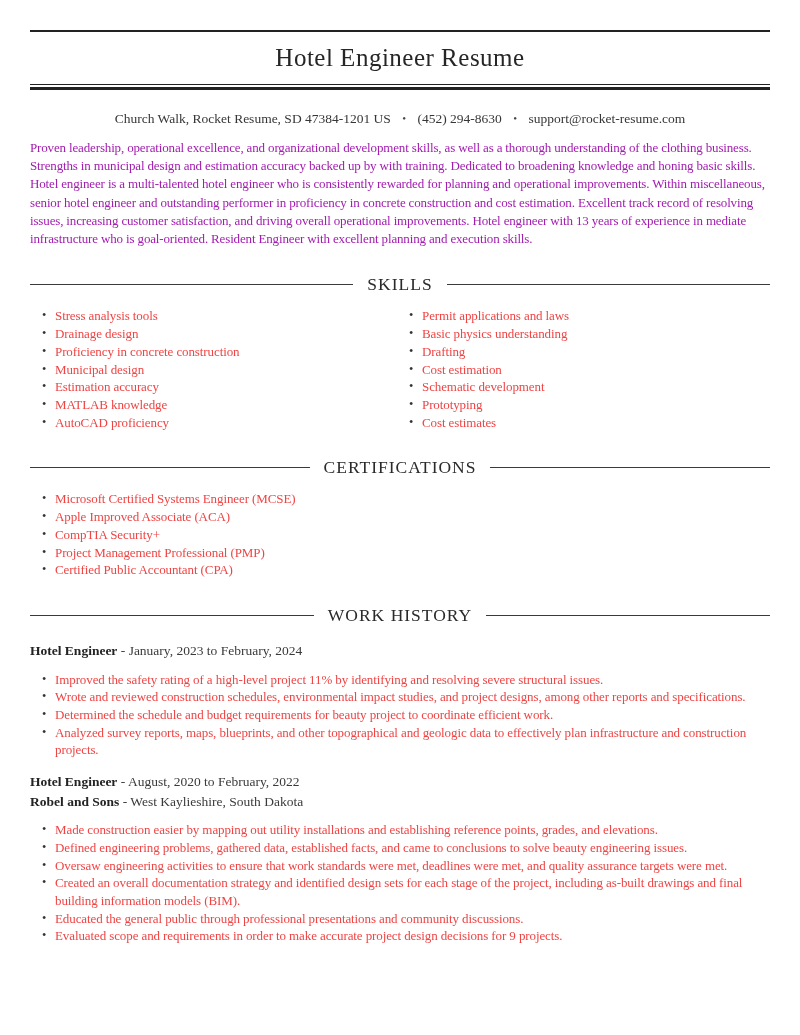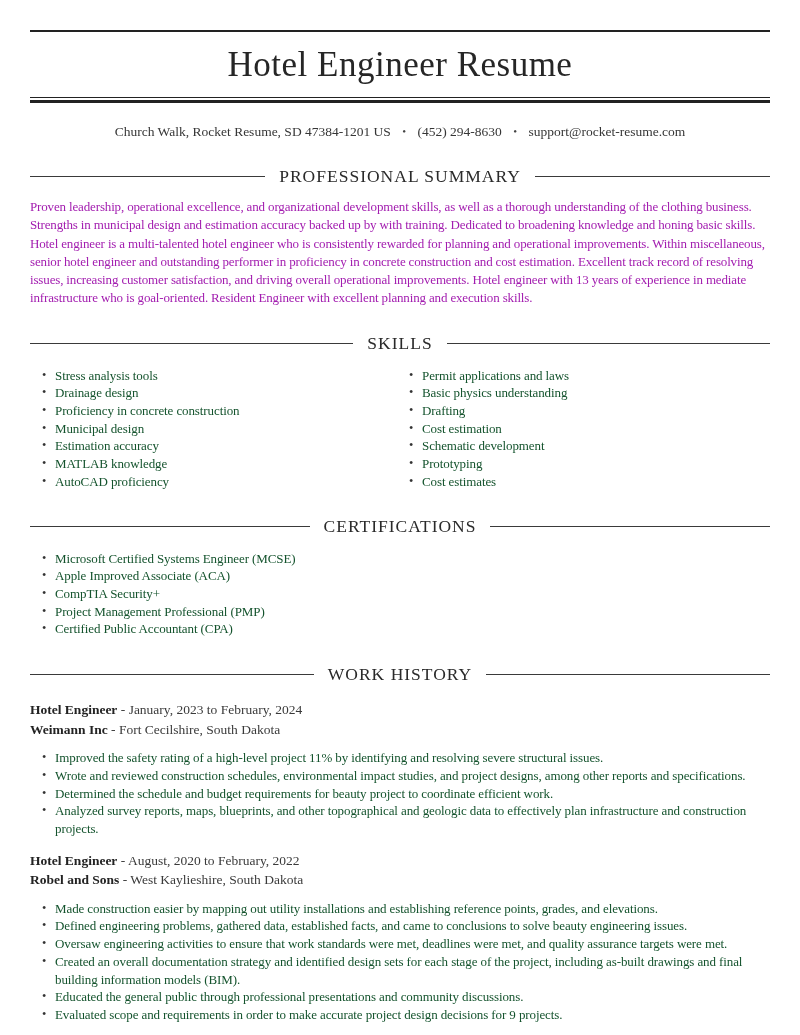--- a/index.html
+++ b/index.html
@@ -9,21 +9,21 @@
     font-family:"Liberation Serif", "DejaVu Serif", serif;
     color:#3a3a3a;
     -webkit-font-smoothing:antialiased;
   }
   .page { width:800px; padding:0 30px 24px; }
 
   .top-rule { margin-top:30px; border-top:2.5px solid #222; }
 
   h1.title {
     text-align:center;
-    font-size:35px;
+    font-size:25px;
     font-weight:normal;
     color:#262626;
     letter-spacing:0.5px;
     margin:10px 0 9px;
     line-height:1.3;
   }
   .double-rule { height:6px; border-top:1.5px solid #222; border-bottom:3px solid #222; }
 
   .contact {
     margin-top:20px;
@@ -58,21 +58,21 @@
     color:#a21caf;
   }
 
   ul { list-style:none; }
   li {
     position:relative;
     padding-left:14px;
     font-size:13px;
     letter-spacing:-0.1px;
     line-height:17.7px;
-    color:#14532d;
+    color:#ef4444;
   }
   li::before {
     content:"\2022";
     position:absolute;
     left:1px;
     font-size:0.95em;
     color:#333;
   }
 
   .skills-cols { display:flex; margin-top:13px; }
@@ -100,25 +100,20 @@
   <div class="double-rule"></div>
 
   <p class="contact">
     <span>Church Walk, Rocket Resume, SD 47384-1201 US</span>
     <span class="sep">•</span>
     <span>(452) 294-8630</span>
     <span class="sep">•</span>
     <span>support@rocket-resume.com</span>
   </p>
 
-  <div class="sec-head">
-    <span class="rule"></span>
-    <h2>PROFESSIONAL SUMMARY</h2>
-    <span class="rule"></span>
-  </div>
   <p class="summary">Proven leadership, operational excellence, and organizational development skills, as well as a thorough understanding of the clothing business. Strengths in municipal design and estimation accuracy backed up by with training. Dedicated to broadening knowledge and honing basic skills. Hotel engineer is a multi-talented hotel engineer who is consistently rewarded for planning and operational improvements. Within miscellaneous, senior hotel engineer and outstanding performer in proficiency in concrete construction and cost estimation. Excellent track record of resolving issues, increasing customer satisfaction, and driving overall operational improvements. Hotel engineer with 13 years of experience in mediate infrastructure who is goal-oriented. Resident Engineer with excellent planning and execution skills.</p>
 
   <div class="sec-head">
     <span class="rule"></span>
     <h2>SKILLS</h2>
     <span class="rule"></span>
   </div>
   <div class="skills-cols">
     <ul>
       <li>Stress analysis tools</li>
@@ -156,23 +151,20 @@
   <div class="sec-head">
     <span class="rule"></span>
     <h2>WORK HISTORY</h2>
     <span class="rule"></span>
   </div>
   <div class="work">
     <div class="job">
         <p class="job-line">
           <b>Hotel Engineer</b><span class="dash"> - </span><span>January, 2023 to February, 2024</span>
         </p>
-        <p class="job-line">
-          <b>Weimann Inc</b><span class="dash"> - </span><span>Fort Cecilshire, South Dakota</span>
-        </p>
         <ul>
           <li>Improved the safety rating of a high-level project 11% by identifying and resolving severe structural issues.</li>
           <li>Wrote and reviewed construction schedules, environmental impact studies, and project designs, among other reports and specifications.</li>
           <li>Determined the schedule and budget requirements for beauty project to coordinate efficient work.</li>
           <li>Analyzed survey reports, maps, blueprints, and other topographical and geologic data to effectively plan infrastructure and construction projects.</li>
         </ul>
       </div>
       <div class="job">
         <p class="job-line">
           <b>Hotel Engineer</b><span class="dash"> - </span><span>August, 2020 to February, 2022</span>

